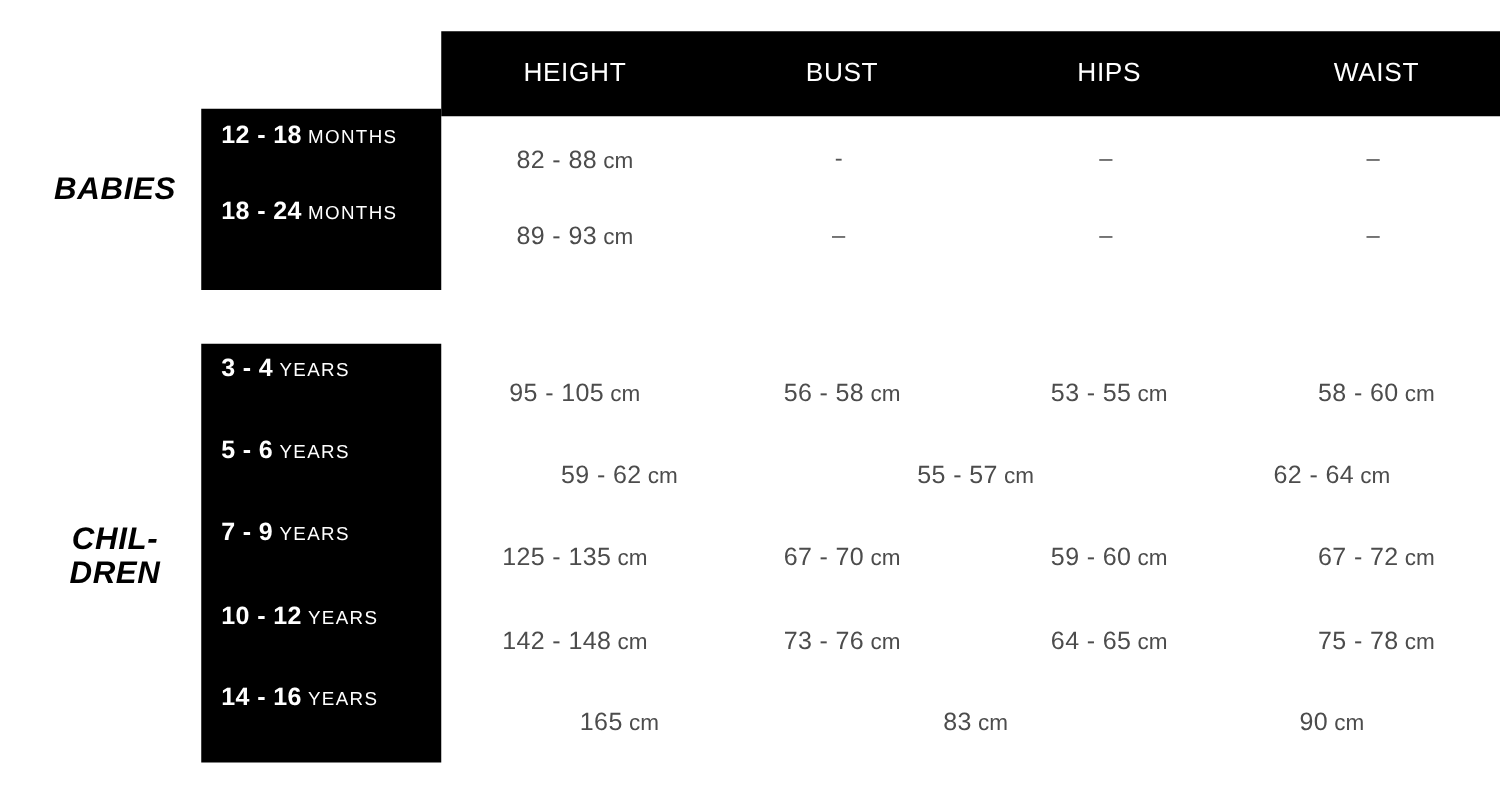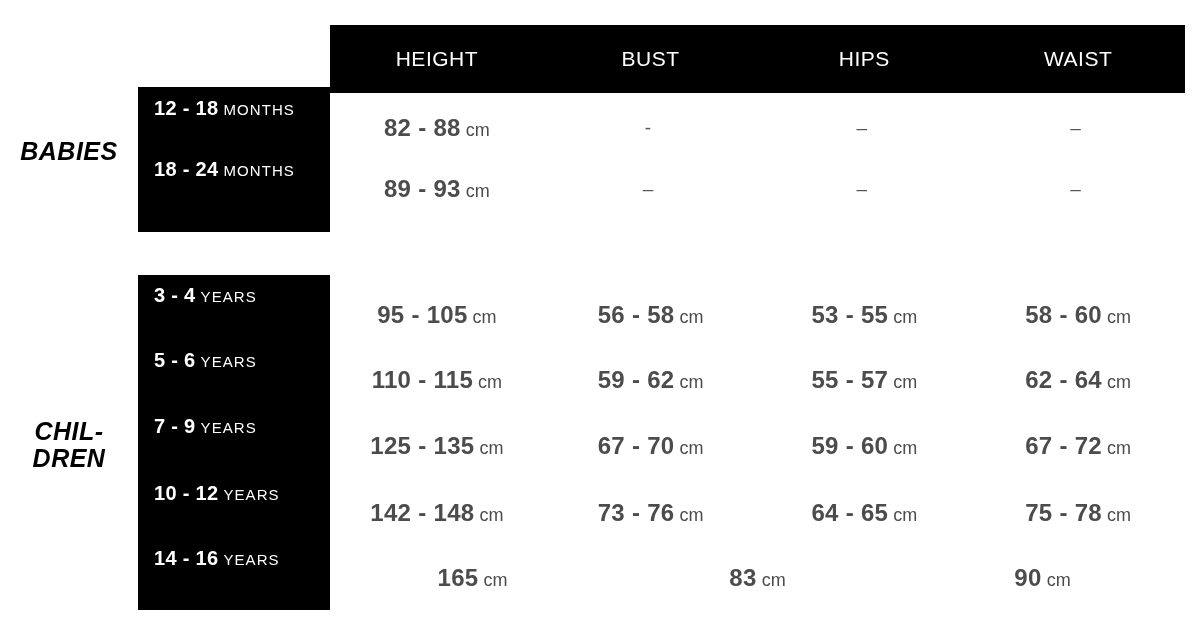--- a/index.html
+++ b/index.html
@@ -12,20 +12,21 @@
     height: 642px;
     font-family: "Liberation Sans", sans-serif;
     position: relative;
     overflow: hidden;
   }
 
   .chart {
     position: relative;
     width: 1008px;
     height: 642px;
+    margin-left: 23px;
   }
 
   
   .header-bar {
     position: absolute;
     left: 330px;
     top: 25px;
     width: 855px;
     height: 68px;
     background: #000000;
@@ -114,22 +115,22 @@
     align-items: center;
     height: 100%;
   }
   .cell {
     flex: 1 1 0;
     text-align: center;
     color: #4c4c4c;
     white-space: nowrap;
   }
   .cell .val {
-    font-size: 24px;
-    font-weight: bold;
+    font-size: 20px;
+    font-weight: normal;
     letter-spacing: 0.3px;
   }
   .cell .uom {
     font-size: 18px;
     font-weight: normal;
     margin-left: 5px;
   }
   .cell.dash .val {
     font-weight: normal;
     font-size: 19px;
@@ -228,23 +229,20 @@
       </div>
     </div>
   </div>
 
   <div class="row c2">
     <div class="row-label">
       <span class="age">5 - 6</span><span class="unit">YEARS</span>
     </div>
     <div class="cells">
       <div class="cell">
-        <span class="val">110 - 115</span><span class="uom">cm</span>
-      </div>
-      <div class="cell">
         <span class="val">59 - 62</span><span class="uom">cm</span>
       </div>
       <div class="cell">
         <span class="val">55 - 57</span><span class="uom">cm</span>
       </div>
       <div class="cell">
         <span class="val">62 - 64</span><span class="uom">cm</span>
       </div>
     </div>
   </div>

